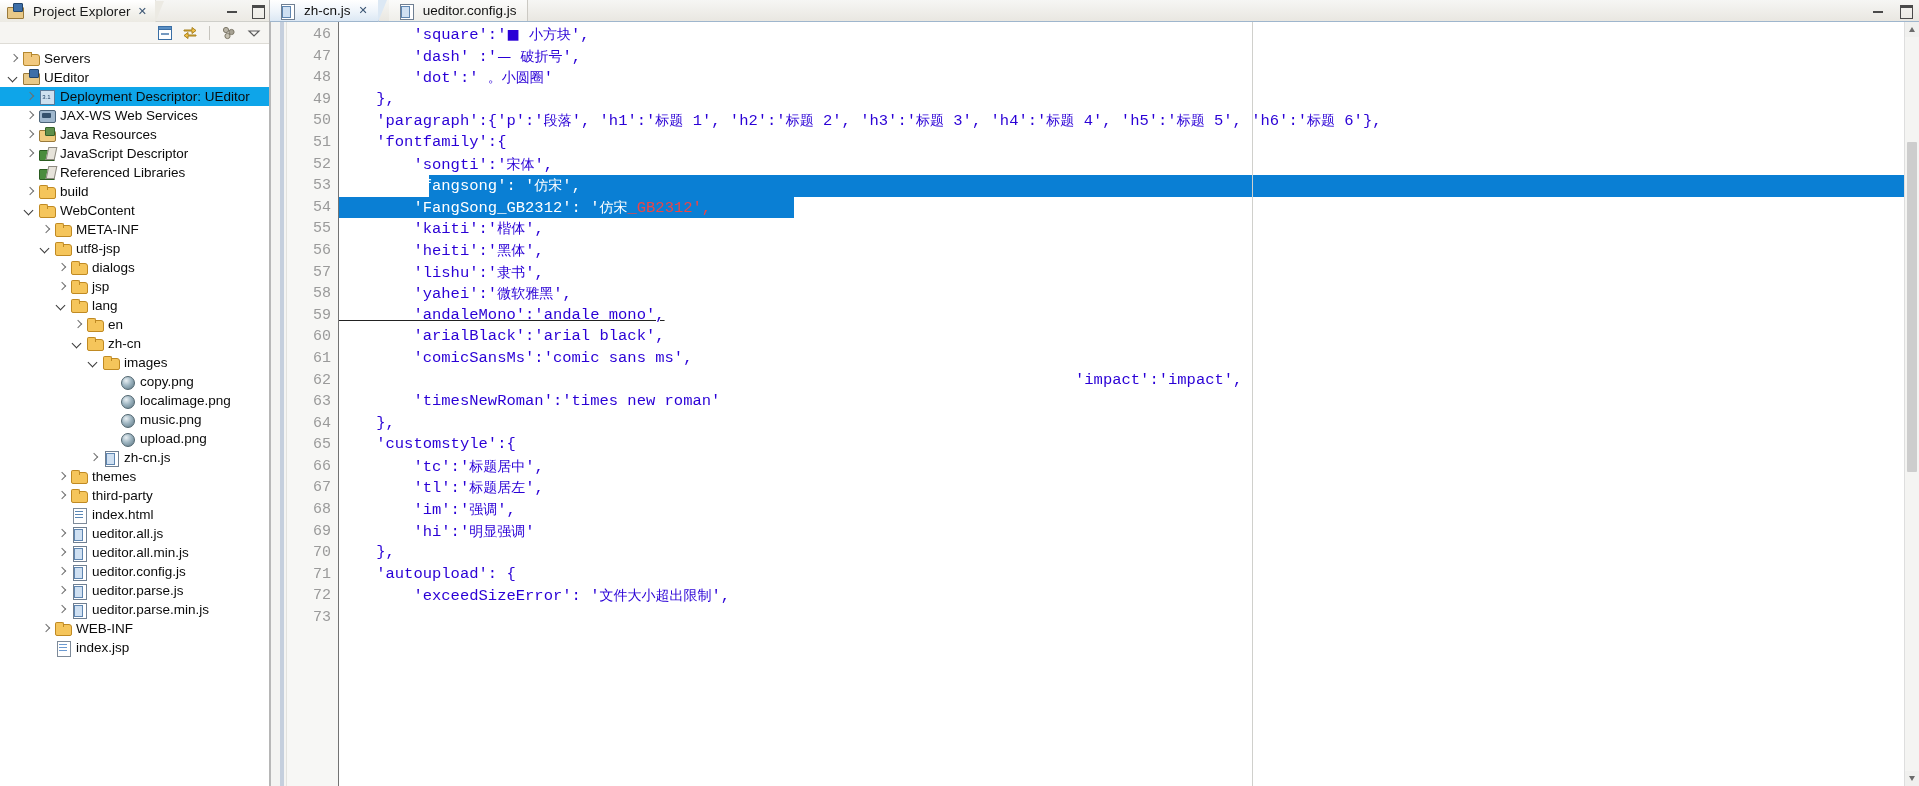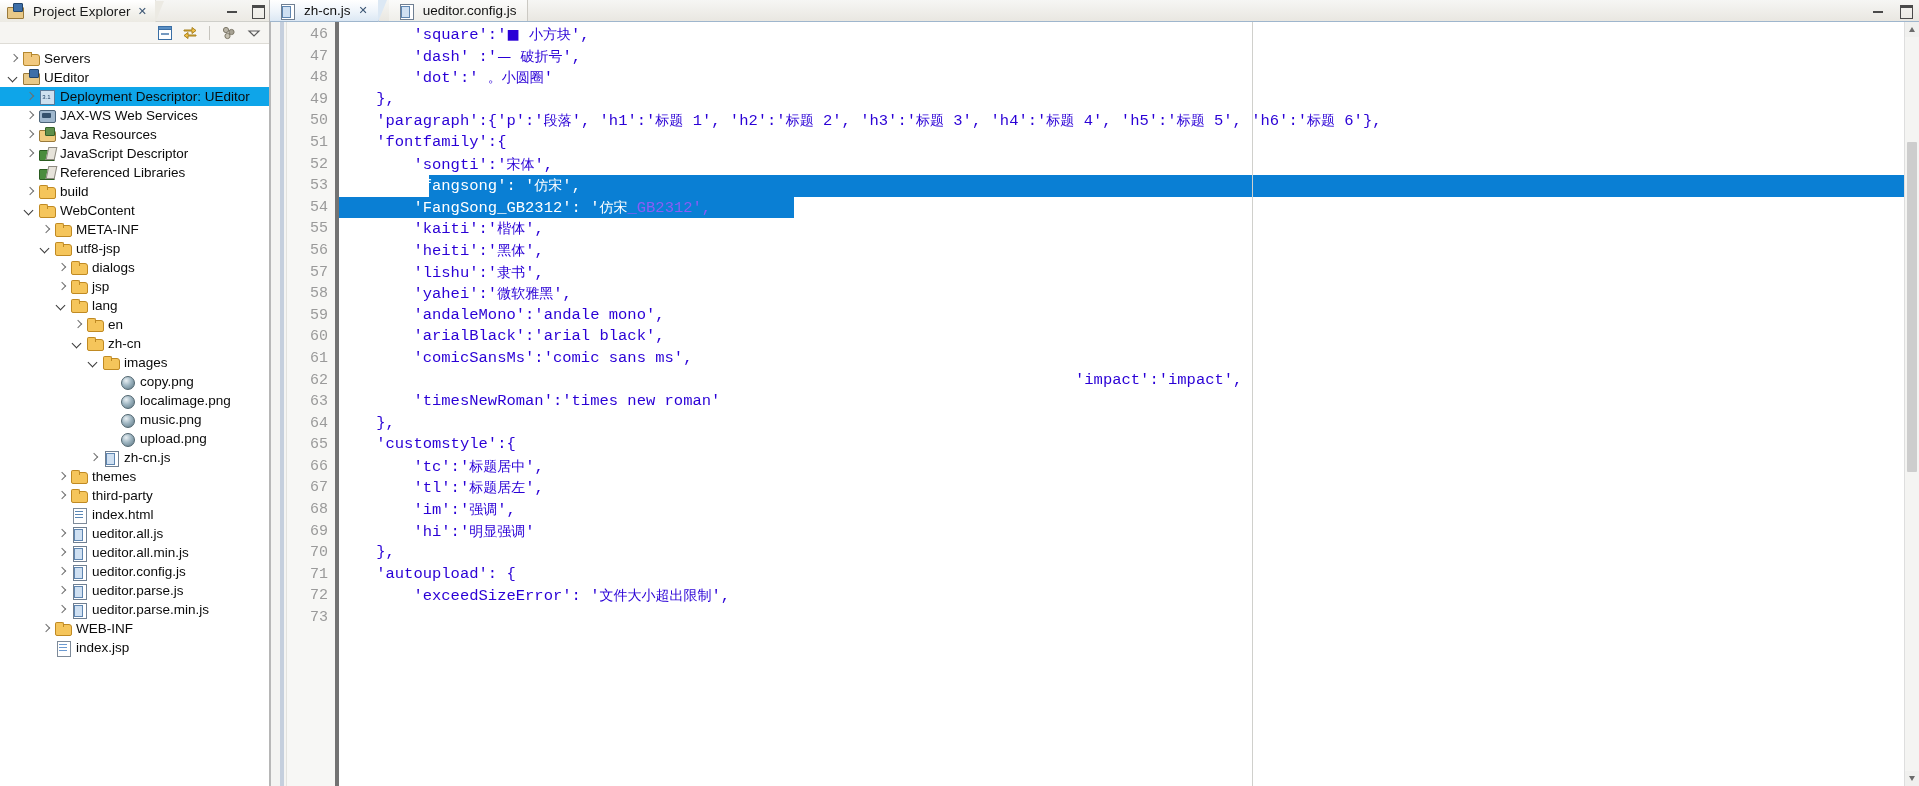--- a/index.html
+++ b/index.html
@@ -280,21 +280,21 @@
     border-right: 1px solid #e2e2de;
     position: relative;
   }
   .marker-bar .blue-strip{
     position:absolute; left:9px; top:0; bottom:0; width:4px;
     background:#c5cfdd;
   }
   .gutter {
     width: 52px;
     background: #f7f7f5;
-    border-right: 4px solid #737373;
+    border-right: 1px solid #737373;
     padding-top: 2px;
     text-align: right;
     position: relative;
   }
   .ln {
     height: 21.6px;
     line-height: 21.6px;
     font-family: "Liberation Mono", monospace;
     font-size: 15px;
     color: #9a9a9a;
@@ -661,26 +661,26 @@
           <div class="sel-bg" style="background: rgb(10, 127, 212); top: 153.2px; height: 21.6px; left: 90px; right: 0px;"></div>
         <div class="vruler" style="left:913px"></div>
       <div class="code-line" style="padding-left: 0px; text-indent: 0px;"><span class="tok s">        'square':'</span><span class="tok cjk s">■</span><span class="tok s"> </span><span class="tok cjk s">小方块</span><span class="tok s">',</span></div>
           <div class="code-line" style="padding-left: 0px; text-indent: 0px;"><span class="tok s">        'dash' :'</span><span class="tok cjk s">—</span><span class="tok s"> </span><span class="tok cjk s">破折号</span><span class="tok s">',</span></div>
           <div class="code-line" style="padding-left: 0px; text-indent: 0px;"><span class="tok s">        'dot':' </span><span class="tok cjk s">。小圆圈</span><span class="tok s">'</span></div>
           <div class="code-line" style="padding-left: 0px; text-indent: 0px;"><span class="tok s">    },</span></div>
           <div class="code-line" style="padding-left: 0px; text-indent: 0px;"><span class="tok s">    'paragraph':{'p':'</span><span class="tok cjk s">段落</span><span class="tok s">', 'h1':'</span><span class="tok cjk s">标题</span><span class="tok s"> 1', 'h2':'</span><span class="tok cjk s">标题</span><span class="tok s"> 2', 'h3':'</span><span class="tok cjk s">标题</span><span class="tok s"> 3', 'h4':'</span><span class="tok cjk s">标题</span><span class="tok s"> 4', 'h5':'</span><span class="tok cjk s">标题</span><span class="tok s"> 5', 'h6':'</span><span class="tok cjk s">标题</span><span class="tok s"> 6'},</span></div>
           <div class="code-line" style="padding-left: 0px; text-indent: 0px;"><span class="tok s">    'fontfamily':{</span></div>
           <div class="code-line" style="padding-left: 0px; text-indent: 0px;"><span class="tok s">        'songti':'</span><span class="tok cjk s">宋体</span><span class="tok s">',</span></div>
           <div class="code-line" style="padding-left: 0px; text-indent: 0px; position: relative; z-index: 2;"><span class="tok selw" style="color: rgb(255, 255, 255); z-index: 2;">        'fangsong': '</span><span class="tok cjk selw" style="color: rgb(255, 255, 255); z-index: 2;">仿宋</span><span class="tok selw" style="color: rgb(255, 255, 255); z-index: 2;">',</span></div>
-          <div class="code-line" style="padding-left: 0px; text-indent: 0px; position: relative; z-index: 2;"><span class="tok selw" style="color: rgb(255, 255, 255); z-index: 2;">        'FangSong_GB2312': '</span><span class="tok cjk selw" style="color: rgb(255, 255, 255); z-index: 2;">仿宋</span><span class="tok selw" style="color: #8b5cf6; z-index: 2;">_GB2312',</span></div>
+          <div class="code-line" style="padding-left: 0px; text-indent: 0px; position: relative; z-index: 2;"><span class="tok selw" style="color: rgb(255, 255, 255); z-index: 2;">        'FangSong_GB2312': '</span><span class="tok cjk selw" style="color: rgb(255, 255, 255); z-index: 2;">仿宋</span><span class="tok selw" style="color: #ef4444; z-index: 2;">_GB2312',</span></div>
           <div class="code-line" style="padding-left: 0px; text-indent: 0px;"><span class="tok s">        'kaiti':'</span><span class="tok cjk s">楷体</span><span class="tok s">',</span></div>
           <div class="code-line" style="padding-left: 0px; text-indent: 0px;"><span class="tok s">        'heiti':'</span><span class="tok cjk s">黑体</span><span class="tok s">',</span></div>
           <div class="code-line" style="padding-left: 0px; text-indent: 0px;"><span class="tok s">        'lishu':'</span><span class="tok cjk s">隶书</span><span class="tok s">',</span></div>
           <div class="code-line" style="padding-left: 0px; text-indent: 0px;"><span class="tok s">        'yahei':'</span><span class="tok cjk s">微软雅黑</span><span class="tok s">',</span></div>
-          <div class="code-line" style="padding-left: 0px; text-indent: 0px;"><span class="tok s">        'andaleMono':'andale mono',</span></div>
+          <div class="code-line" style="padding-left: 0px; text-indent: 0px; text-decoration: underline;"><span class="tok s">        'andaleMono':'andale mono',</span></div>
           <div class="code-line" style="padding-left: 0px; text-indent: 0px;"><span class="tok s">        'arialBlack':'arial black',</span></div>
           <div class="code-line" style="padding-left: 0px; text-indent: 0px;"><span class="tok s">        'comicSansMs':'comic sans ms',</span></div>
           <div class="code-line" style="padding-left: 0px; text-indent: 0px; text-align: center;"><span class="tok s">        'impact':'impact',</span></div>
           <div class="code-line" style="padding-left: 0px; text-indent: 0px;"><span class="tok s">        'timesNewRoman':'times new roman'</span></div>
           <div class="code-line" style="padding-left: 0px; text-indent: 0px;"><span class="tok s">    },</span></div>
           <div class="code-line" style="padding-left: 0px; text-indent: 0px;"><span class="tok s">    'customstyle':{</span></div>
           <div class="code-line" style="padding-left: 0px; text-indent: 0px;"><span class="tok s">        'tc':'</span><span class="tok cjk s">标题居中</span><span class="tok s">',</span></div>
           <div class="code-line" style="padding-left: 0px; text-indent: 0px;"><span class="tok s">        'tl':'</span><span class="tok cjk s">标题居左</span><span class="tok s">',</span></div>
           <div class="code-line" style="padding-left: 0px; text-indent: 0px;"><span class="tok s">        'im':'</span><span class="tok cjk s">强调</span><span class="tok s">',</span></div>
           <div class="code-line" style="padding-left: 0px; text-indent: 0px;"><span class="tok s">        'hi':'</span><span class="tok cjk s">明显强调</span><span class="tok s">'</span></div>

